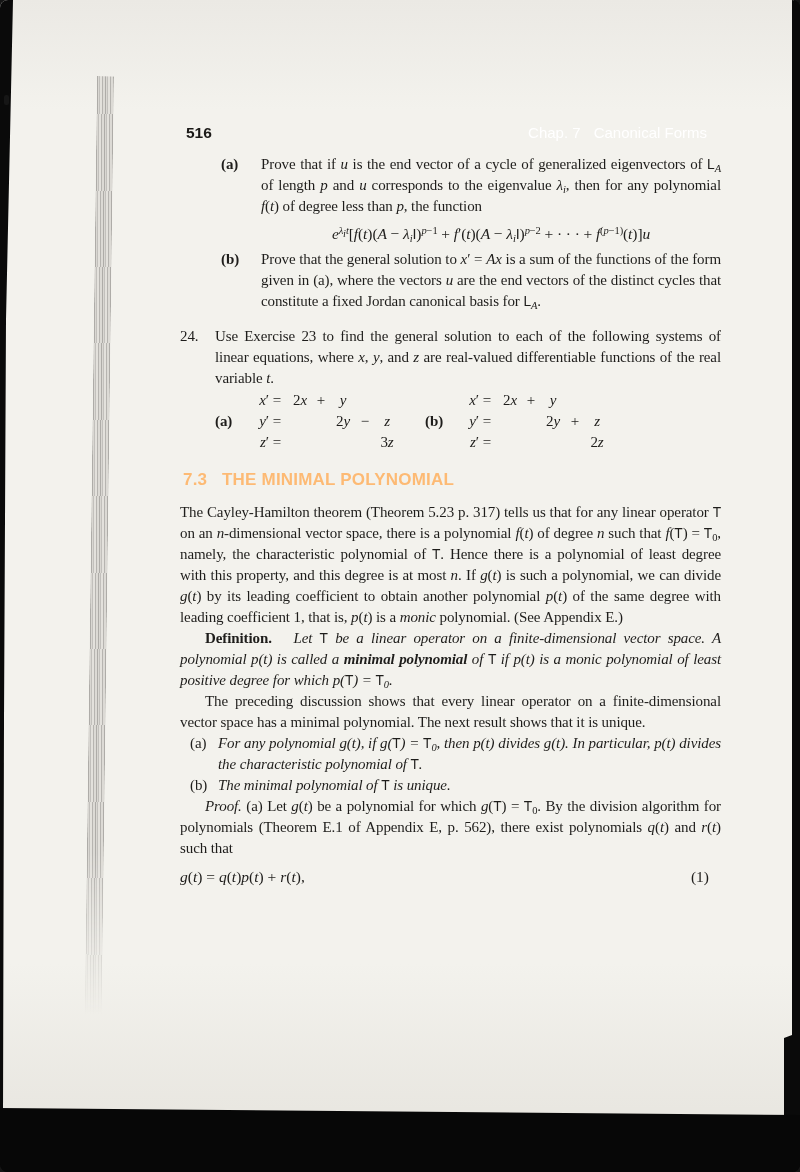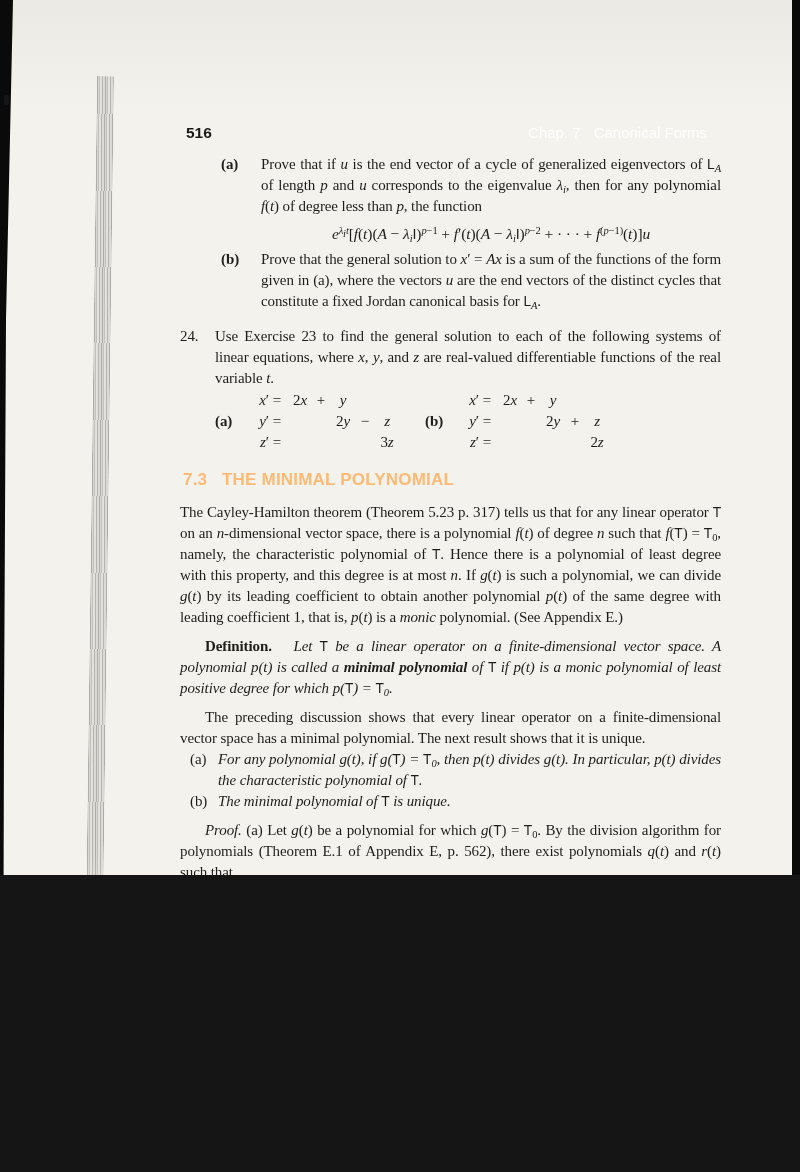--- a/index.html
+++ b/index.html
@@ -1,17 +1,17 @@
 <!DOCTYPE html>
 <html><head>
 <meta charset="utf-8">
 <style>
   html,body{margin:0;padding:0;background:#151515;}
-  .canvas{position:relative;width:800px;height:875px;background:#0a0a0a;overflow:hidden;
-          font-family:"Liberation Serif",serif;color:#1e1d1b;}
+  .canvas{position:relative;width:800px;height:1172px;background:#0a0a0a;overflow:hidden;
+          font-family:"Liberation Serif",serif;color:#1e1d1b;border-radius:8px;}
   .paper{position:absolute;left:0;top:0;width:794px;height:1120px;
          background:linear-gradient(180deg,#ebe9e4 0,#f3f2ed 110px,#f3f2ed 86%,#e9e7e1 99%);}
   
   .edge-left{position:absolute;left:0;top:0;width:16px;height:1120px;background:#0a0a0a;
              clip-path:polygon(0 0,13px 0,6px 320px,4px 720px,3px 1120px,0 1120px);}
   .edge-right{position:absolute;left:780px;top:0;width:20px;height:1172px;background:#0a0a0a;
               clip-path:polygon(12px 0,20px 0,20px 1172px,4px 1172px,4px 1038px,12px 1035px);}
   .edge-bottom{position:absolute;left:0;top:1100px;width:800px;height:72px;background:#070707;
                clip-path:polygon(0 8px,800px 15px,800px 72px,0 72px);}
   .speck{position:absolute;left:4px;top:95px;width:5px;height:10px;background:#161616;border-radius:2px;}
@@ -41,21 +41,21 @@
   .systems{display:flex;margin-top:1px;line-height:21px;font-size:15px;}
   .sys-label{font-weight:700;width:38px;padding-top:21px;flex:none;}
   .sys{display:grid;grid-template-columns:34px 26px 16px 28px 16px 28px;grid-auto-rows:21px;}
   .sys .lhs{text-align:right;padding-right:6px;}
   .sys .t{text-align:center;}
   .sys .o{text-align:center;}
   .sys-a{margin-right:24px;}
   .section-head{display:flex;margin-top:17px;font:700 17px "Liberation Sans",sans-serif;
                 letter-spacing:0.2px;color:#fdba74;}
   .sec-num{width:39px;padding-left:3px;flex:none;}
-  .para{margin-top:8px;}
+  .para{}
   .indent{text-indent:25px;}
   .thm-item{display:flex;}
   .thm-label{width:28px;padding-left:10px;flex:none;}
   .thm-body{flex:1;}
   .eq-row{position:relative;margin-top:7px;font-size:15.5px;line-height:22px;}
   .eq-tag{position:absolute;right:12px;top:0;}
 </style>
 </head>
 <body>
 

